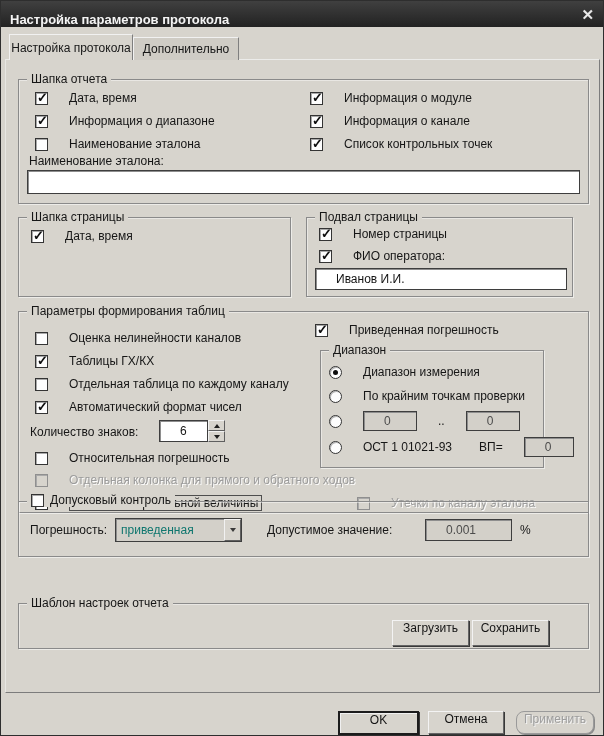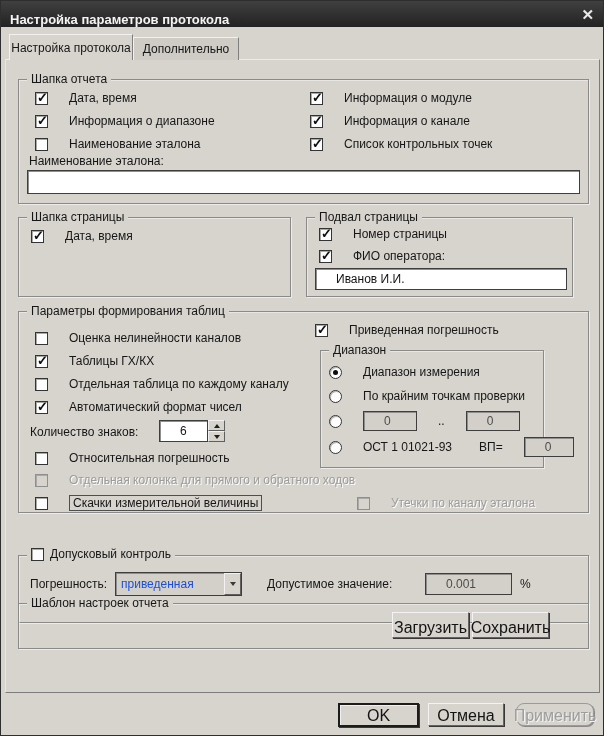--- a/index.html
+++ b/index.html
@@ -49,27 +49,27 @@
   .spinner .txt{width:49px;height:22px;}
   .spin-btns{display:flex;flex-direction:column;width:17px;height:22px;box-sizing:border-box;}
   .spin-btn{flex:1;box-sizing:border-box;background:#d7d4cd;border:1px solid #5f5f5f;
     border-top-color:#f2f2f2;border-left-color:#f2f2f2;display:flex;align-items:center;justify-content:center;}
   .tri-up{width:0;height:0;border-left:3px solid transparent;border-right:3px solid transparent;border-bottom:4px solid #1e1e1e;}
   .tri-down{width:0;height:0;border-left:3px solid transparent;border-right:3px solid transparent;border-top:4px solid #1e1e1e;}
   .tri-down.dim{border-top-color:#3a3a3a;}
   
   .combo{position:absolute;box-sizing:border-box;border:1px solid #3e3e3e;box-shadow:inset 1px 1px 0 #8e8e8e;
     background:#d3d0c9;display:flex;align-items:stretch;}
-  .combo-text{flex:1;display:flex;align-items:center;padding:0 5px;color:#1d4ed8;overflow:hidden;}
+  .combo-text{flex:1;display:flex;align-items:center;padding:0 5px;color:#0f766e;overflow:hidden;}
   .combo-arrow{width:17px;box-sizing:border-box;background:#d7d4cd;border:1px solid #5f5f5f;
     border-top-color:#f2f2f2;border-left-color:#f2f2f2;display:flex;align-items:center;justify-content:center;}
   
   .btn{position:absolute;box-sizing:border-box;background:#d7d4cd;border:1px solid #646464;
     border-top-color:#f3f3f3;border-left-color:#f3f3f3;box-shadow:1px 1px 0 #383838;
-    display:flex;align-items:flex-end;justify-content:center;font-size:16px;color:#141414;cursor:default;white-space:nowrap;}
+    display:flex;align-items:flex-start;justify-content:center;font-size:12px;color:#141414;cursor:default;white-space:nowrap;margin-top:8px;}
   .btn.default{border:2px solid #1c1c1c;box-shadow:1px 1px 0 #383838, inset 1px 1px 0 #f0f0f0;}
   .btn.disabled{color:#9d9d9d;text-shadow:1px 1px 0 #f2f2f2;border-color:#9a9a9a;box-shadow:1px 1px 0 #8a8a8a;border-radius:8px;}
 </style>
 </head>
 <body>
 
 <div class="dialog">
 
   <div class="titlebar">
     <span class="title-text">Настройка параметров протокола</span>
@@ -205,21 +205,21 @@
         <input class="txt gray" style="width: 50px; height: 20px;" value="0">
       </div>
     </div>
 
     <div class="row disabled" style="left:338px;top:183px">
       <span class="box"></span>
       <span class="lbl">Утечки по каналу эталона</span>
     </div>
   </div>
 
-  <div class="group" style="left:17px;top:554px;width:571px;height:68px">
+  <div class="group" style="left:17px;top:500px;width:571px;height:56px">
     <div class="group-legend cb-legend">
       <span class="box"></span>
       <span class="lbl">Допусковый контроль</span>
     </div>
     <span class="slabel" style="left:11px;top:20px">Погрешность:</span>
     <div class="combo" style="left:96px;top:16px;width:127px;height:24px">
       <span class="combo-text">приведенная</span>
       <span class="combo-arrow">
           <i class="tri-down dim"></i>
         </span>

